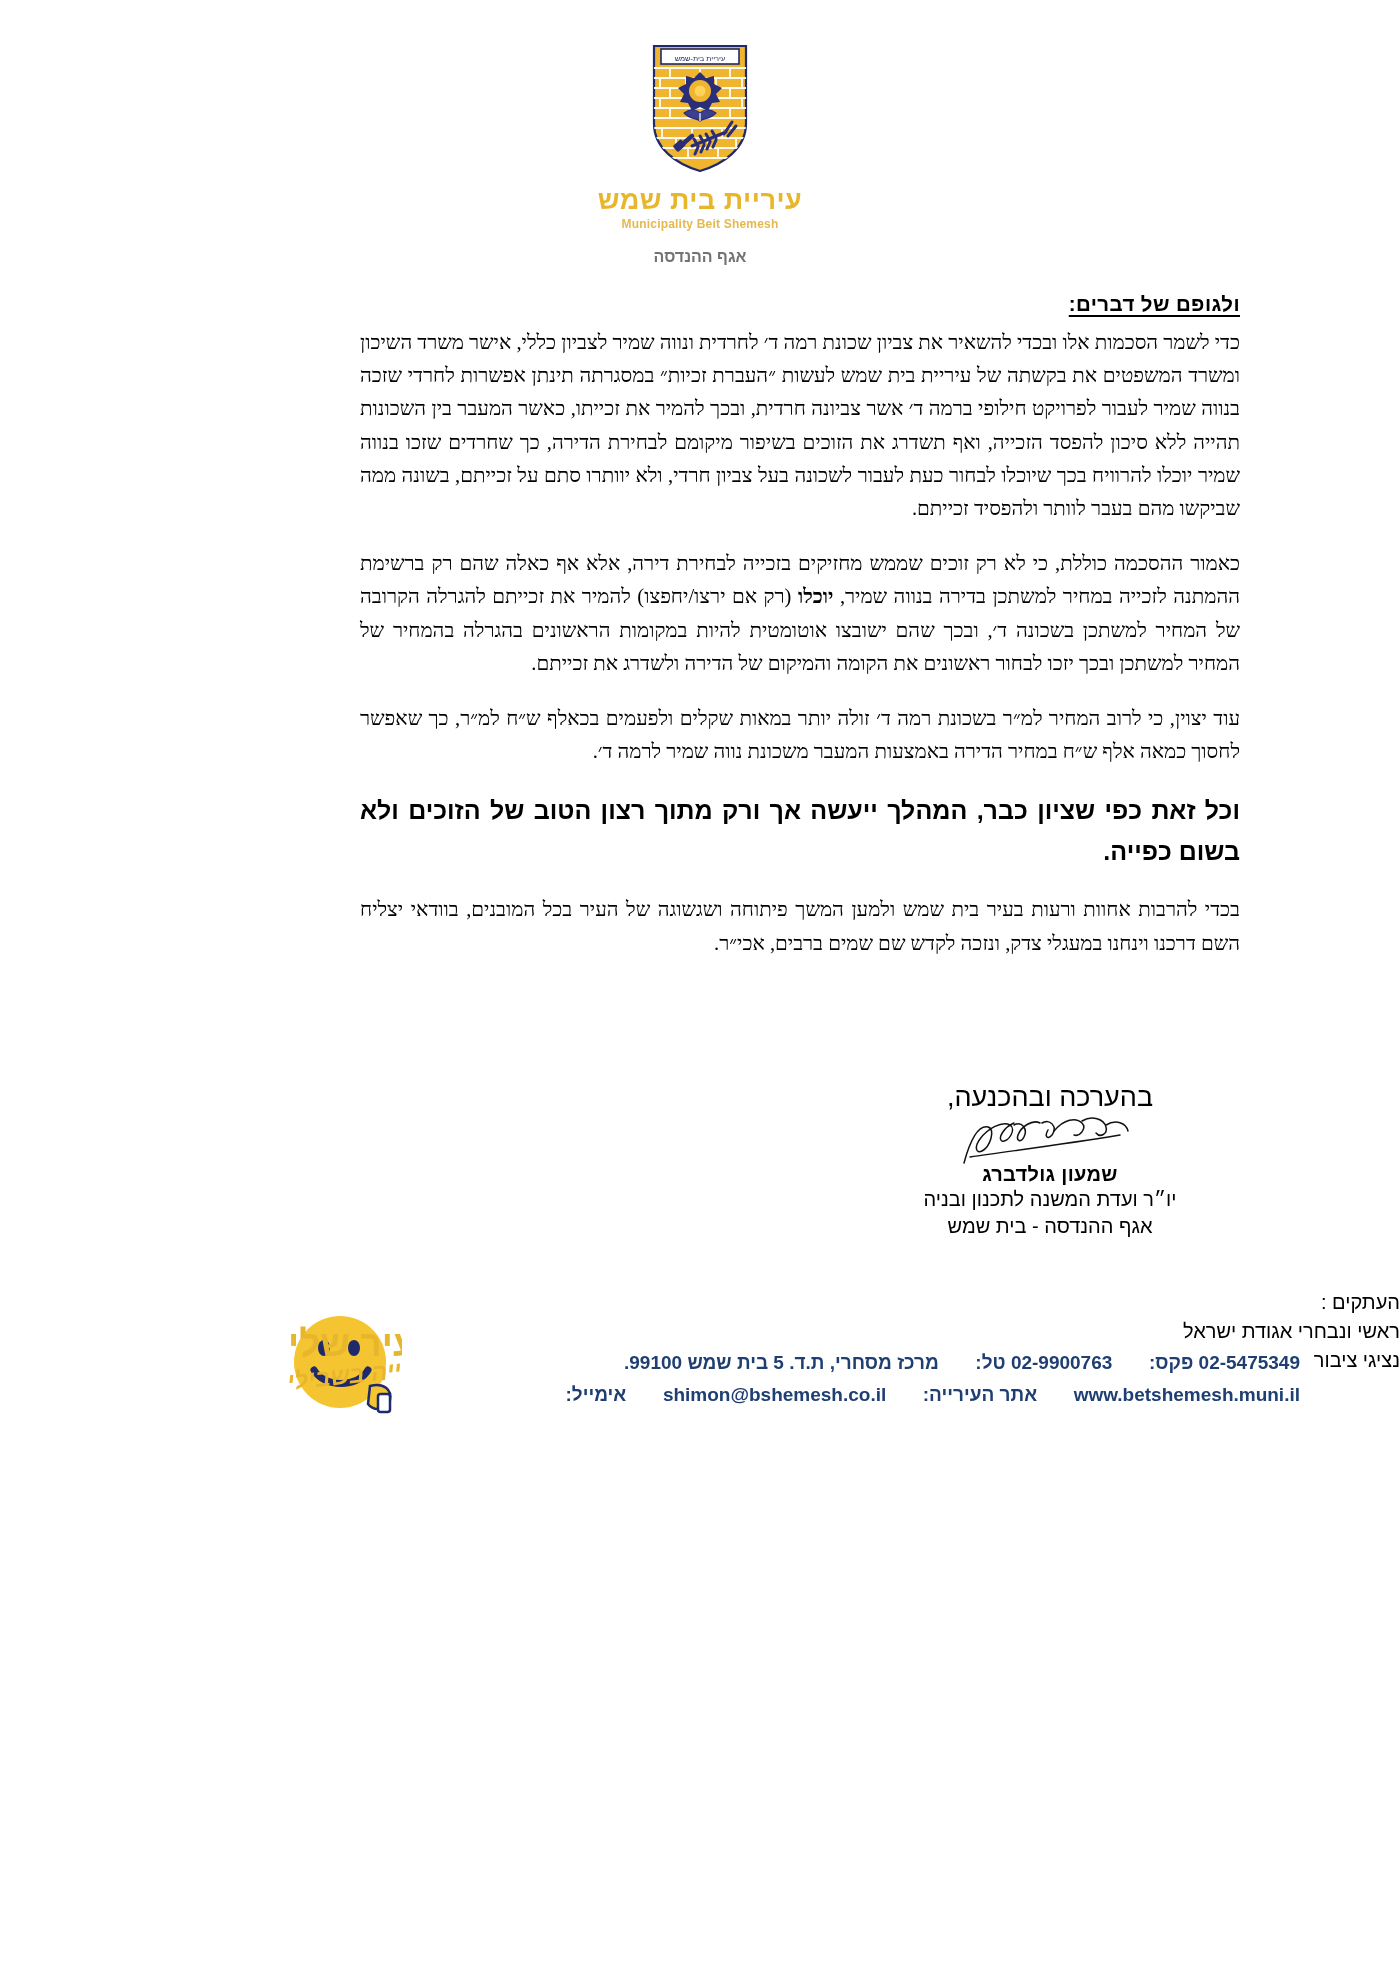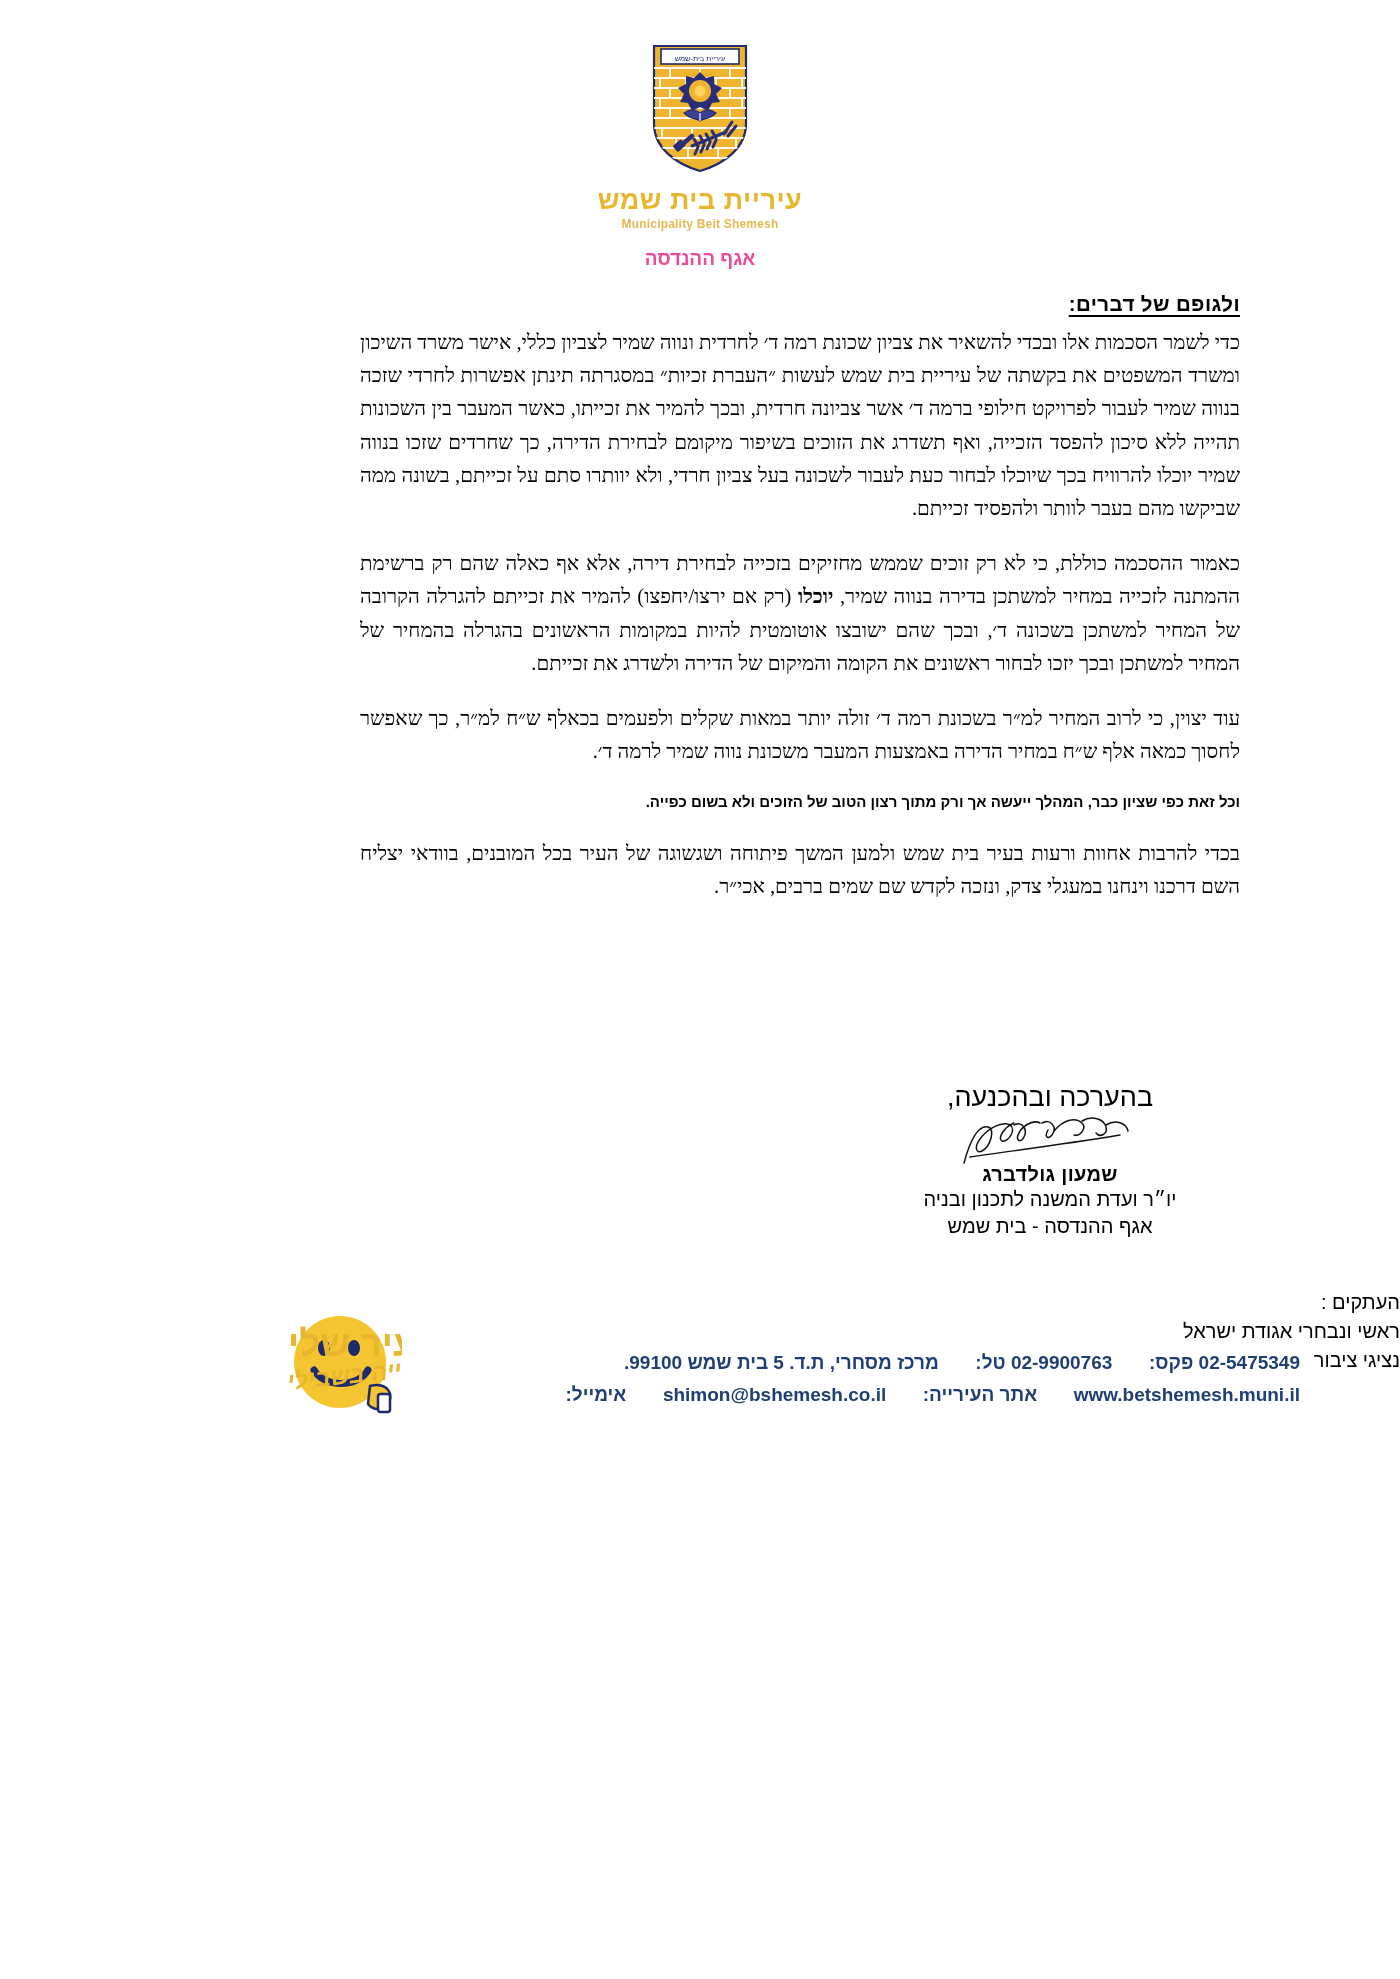--- a/index.html
+++ b/index.html
@@ -42,23 +42,23 @@
   }
   .muni-name-en {
     font-size: 12px;
     font-weight: bold;
     color: #e5b94f;
     letter-spacing: 0.2px;
     margin-top: 1px;
   }
   .dept-line {
     margin-top: 17px;
-    font-size: 19px;
-    font-weight: bold;
-    color: #ec4899;
+    font-size: 16px;
+    font-weight: bold;
+    color: #737373;
     direction: rtl;
   }
 
   
   .content {
     position: absolute;
     top: 292px;
     right: 160px;
     width: 880px;
     direction: rtl;
@@ -77,24 +77,23 @@
     line-height: 1.62;
     margin: 0 0 22px 0;
     text-align: justify;
     text-justify: inter-word;
     font-family: Liberation Serif, serif;
   }
   p.para:last-child { margin-bottom: 0; }
   p.para b { font-weight: bold; }
   .para-bold {
     font-weight: bold;
-    font-size: 15px;
+    font-size: 25px;
     line-height: 1.62;
     margin: 0 0 22px 0;
-    text-align: right;
   }
 
   
   .signature-block {
     position: absolute;
     top: 1082px;
     right: 0;
     width: 700px;
     text-align: center;
     direction: rtl;

